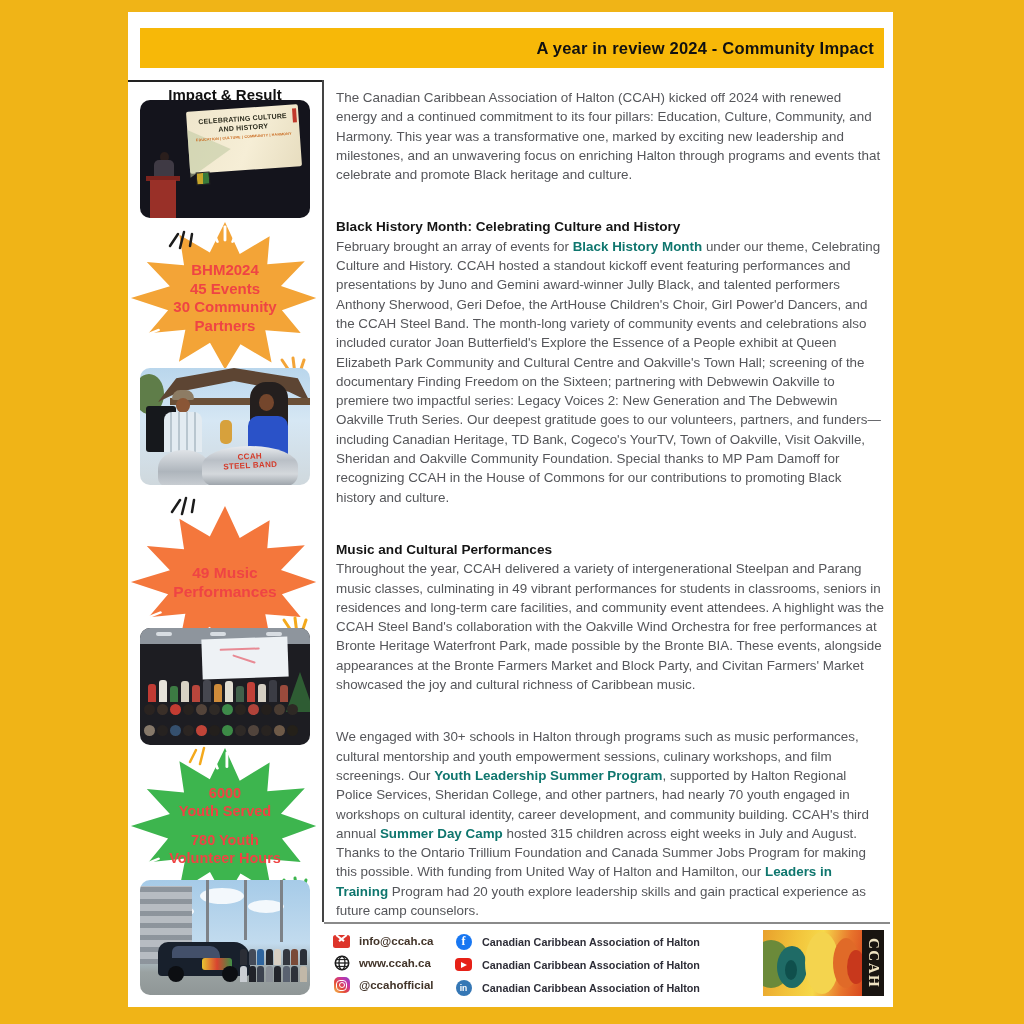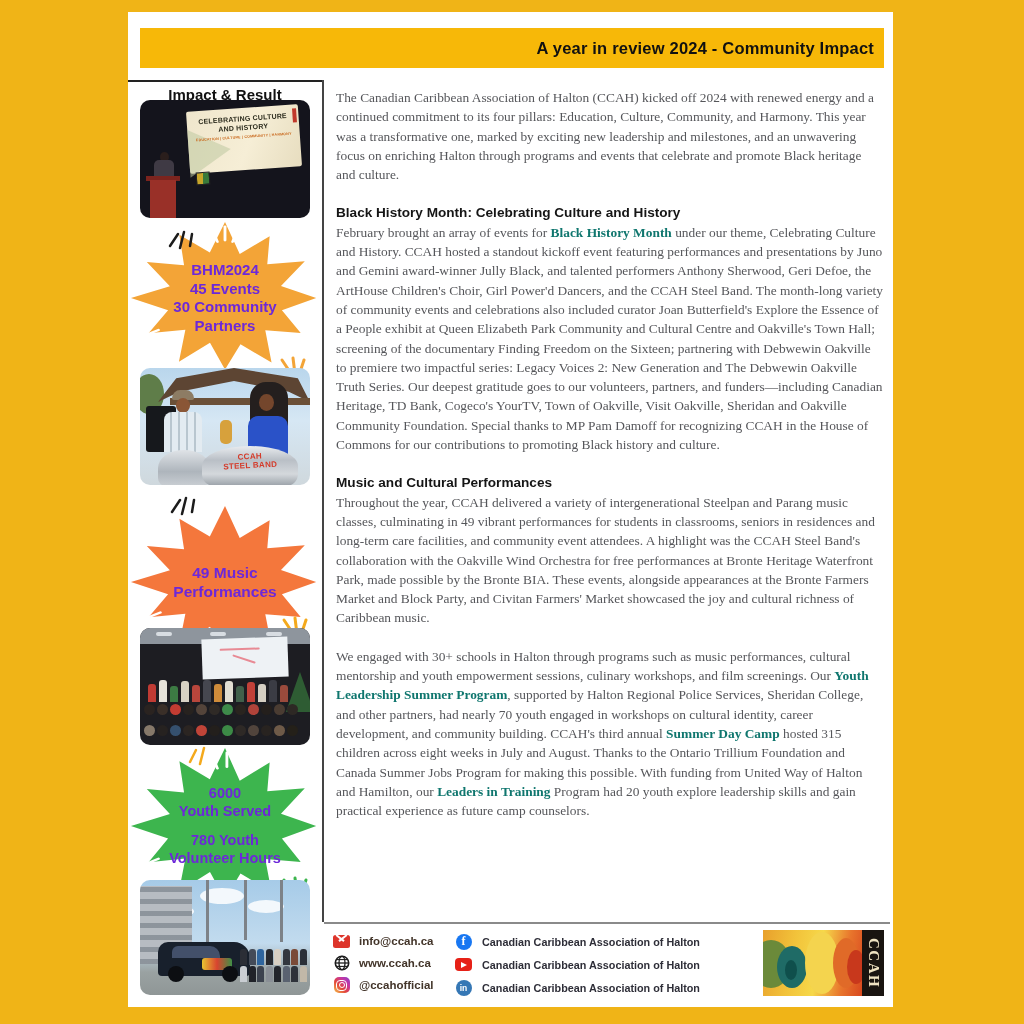--- a/index.html
+++ b/index.html
@@ -86,31 +86,31 @@
   .suv-stripe { position:absolute; left:44px; top:16px; width:30px; height:12px; border-radius:3px;
                 background:linear-gradient(90deg,#e8c431,#d8442f,#3f8f46); }
   .wheel { position:absolute; bottom:-6px; width:16px; height:16px; border-radius:50%; background:#0c0e12; }
   .crowd4 { left:100px; top:58px; width:70px; height:44px; display:flex; flex-wrap:wrap; gap:1.5px; align-content:flex-end; }
   .crowd4 i { display:block; width:7px; height:16px; border-radius:3px 3px 0 0; }
 
   
   .burst { position:absolute; left:2px; width:190px; }
   .burst svg.shape { position:absolute; left:0; top:0; width:100%; height:100%; }
   .burst-text { position:absolute; inset:0; display:flex; flex-direction:column; align-items:center; justify-content:center;
-                text-align:center; font-weight:bold; color:#6d28d9; }
+                text-align:center; font-weight:bold; color:#ef4444; }
   .b1 { top:210px; height:152px; } .b1 .burst-text { font-size:15px; line-height:18.5px; }
   .b2 { top:494px; height:152px; } .b2 .burst-text { font-size:15.5px; line-height:19px; }
   .b3 { top:736px; height:156px; } .b3 .burst-text { font-size:14.5px; line-height:17.5px; }
   .burst-gap { height:12px; }
   .spark { position:absolute; }
 
   
   .main-col { position:absolute; left:196px; top:66px; width:566px; padding:10px 6px 0 12px; }
-  .body-text { font-size:13.4px; line-height:19.3px; color:#55565a;font-family:Liberation Serif, serif; }
-  .sect { margin-top:19px; }
+  .body-text { font-size:13.4px; line-height:19.3px; color:#55565a; }
+  .sect { margin-top:33px; }
   .sect h2 { font-size:13.6px; line-height:19.3px; color:#151515; }
   .body-text b { color:#0f766e; }
 
   
   .footer { position:absolute; left:205px; top:916px; width:557px; height:76px; }
   .contact-col { position:absolute; left:0; top:2px; }
   .contact-row { display:flex; align-items:center; gap:9px; height:22px; }
   .contact-row .txt { font-size:11.5px; font-weight:bold; color:#43352a; }
   .social-col { position:absolute; left:122px; top:2px; }
   .social-row { display:flex; align-items:center; gap:10px; height:23px; }

